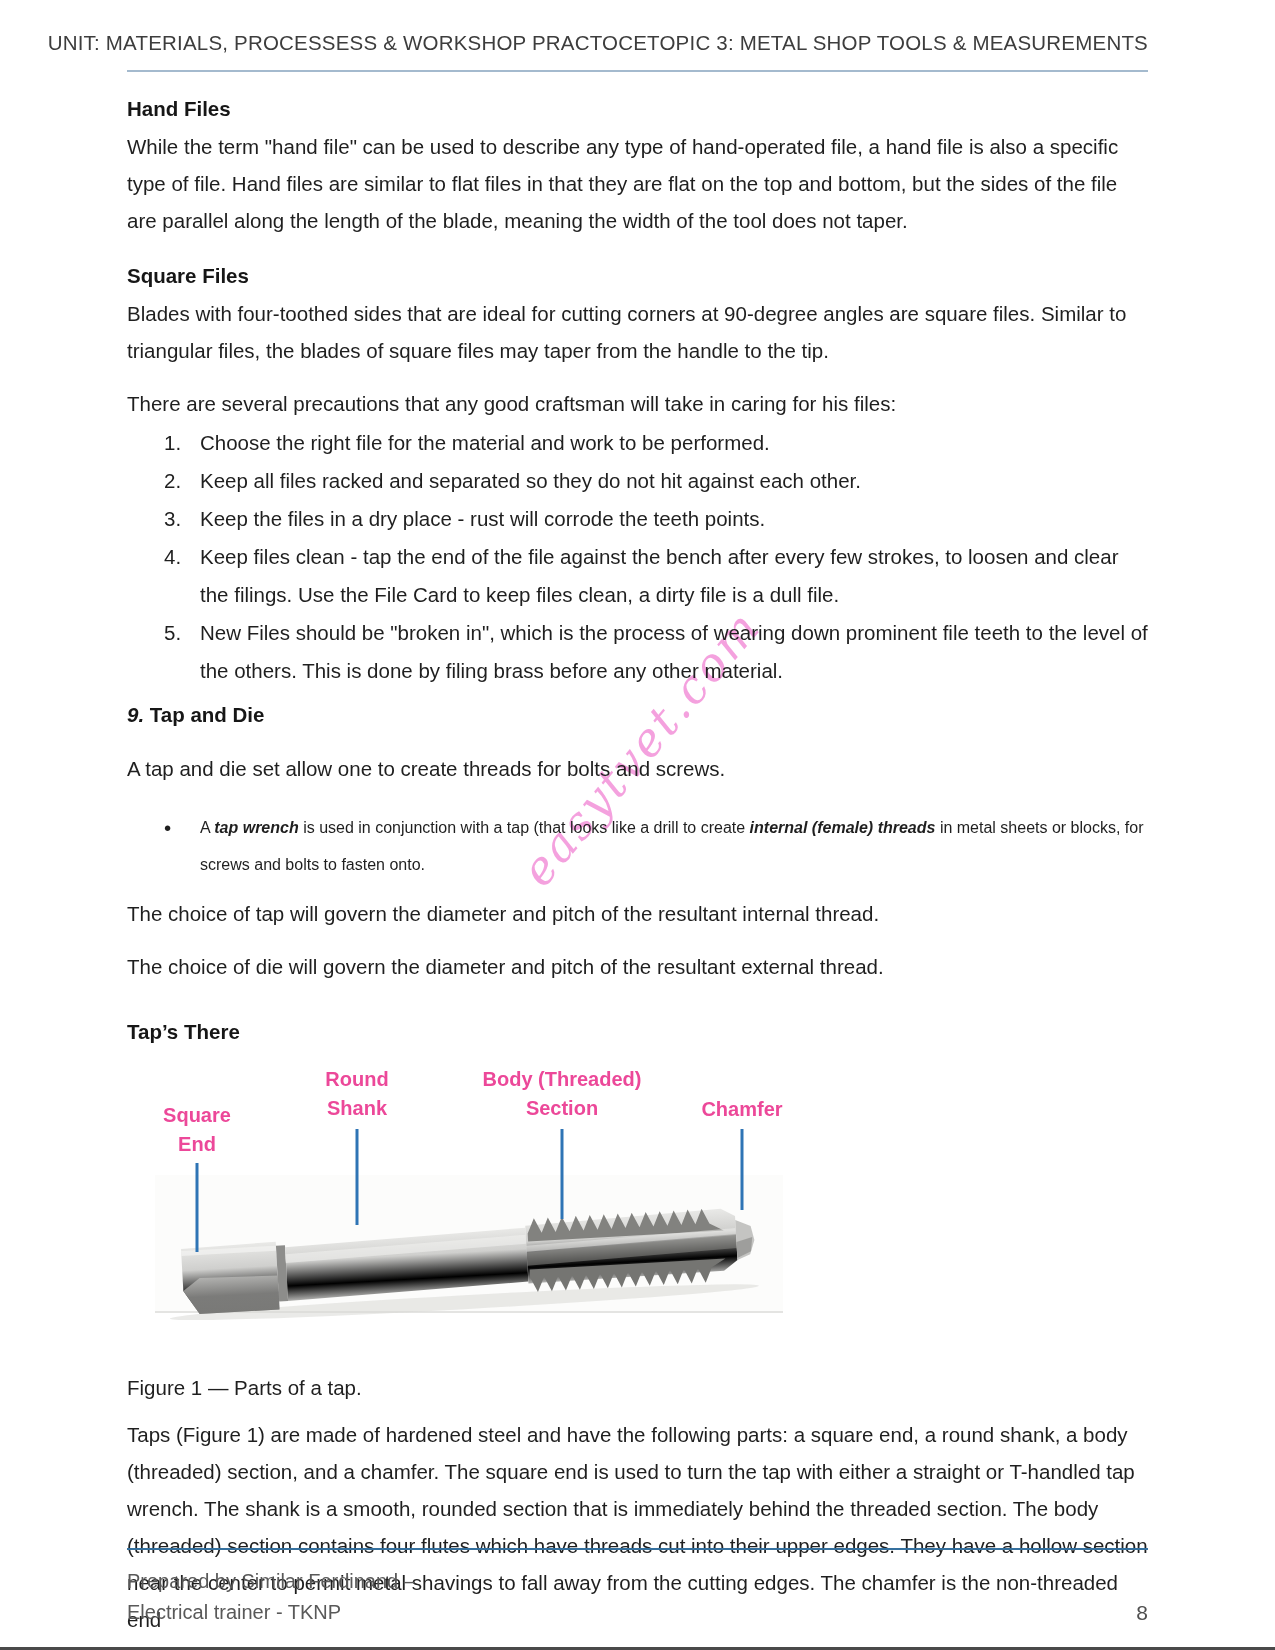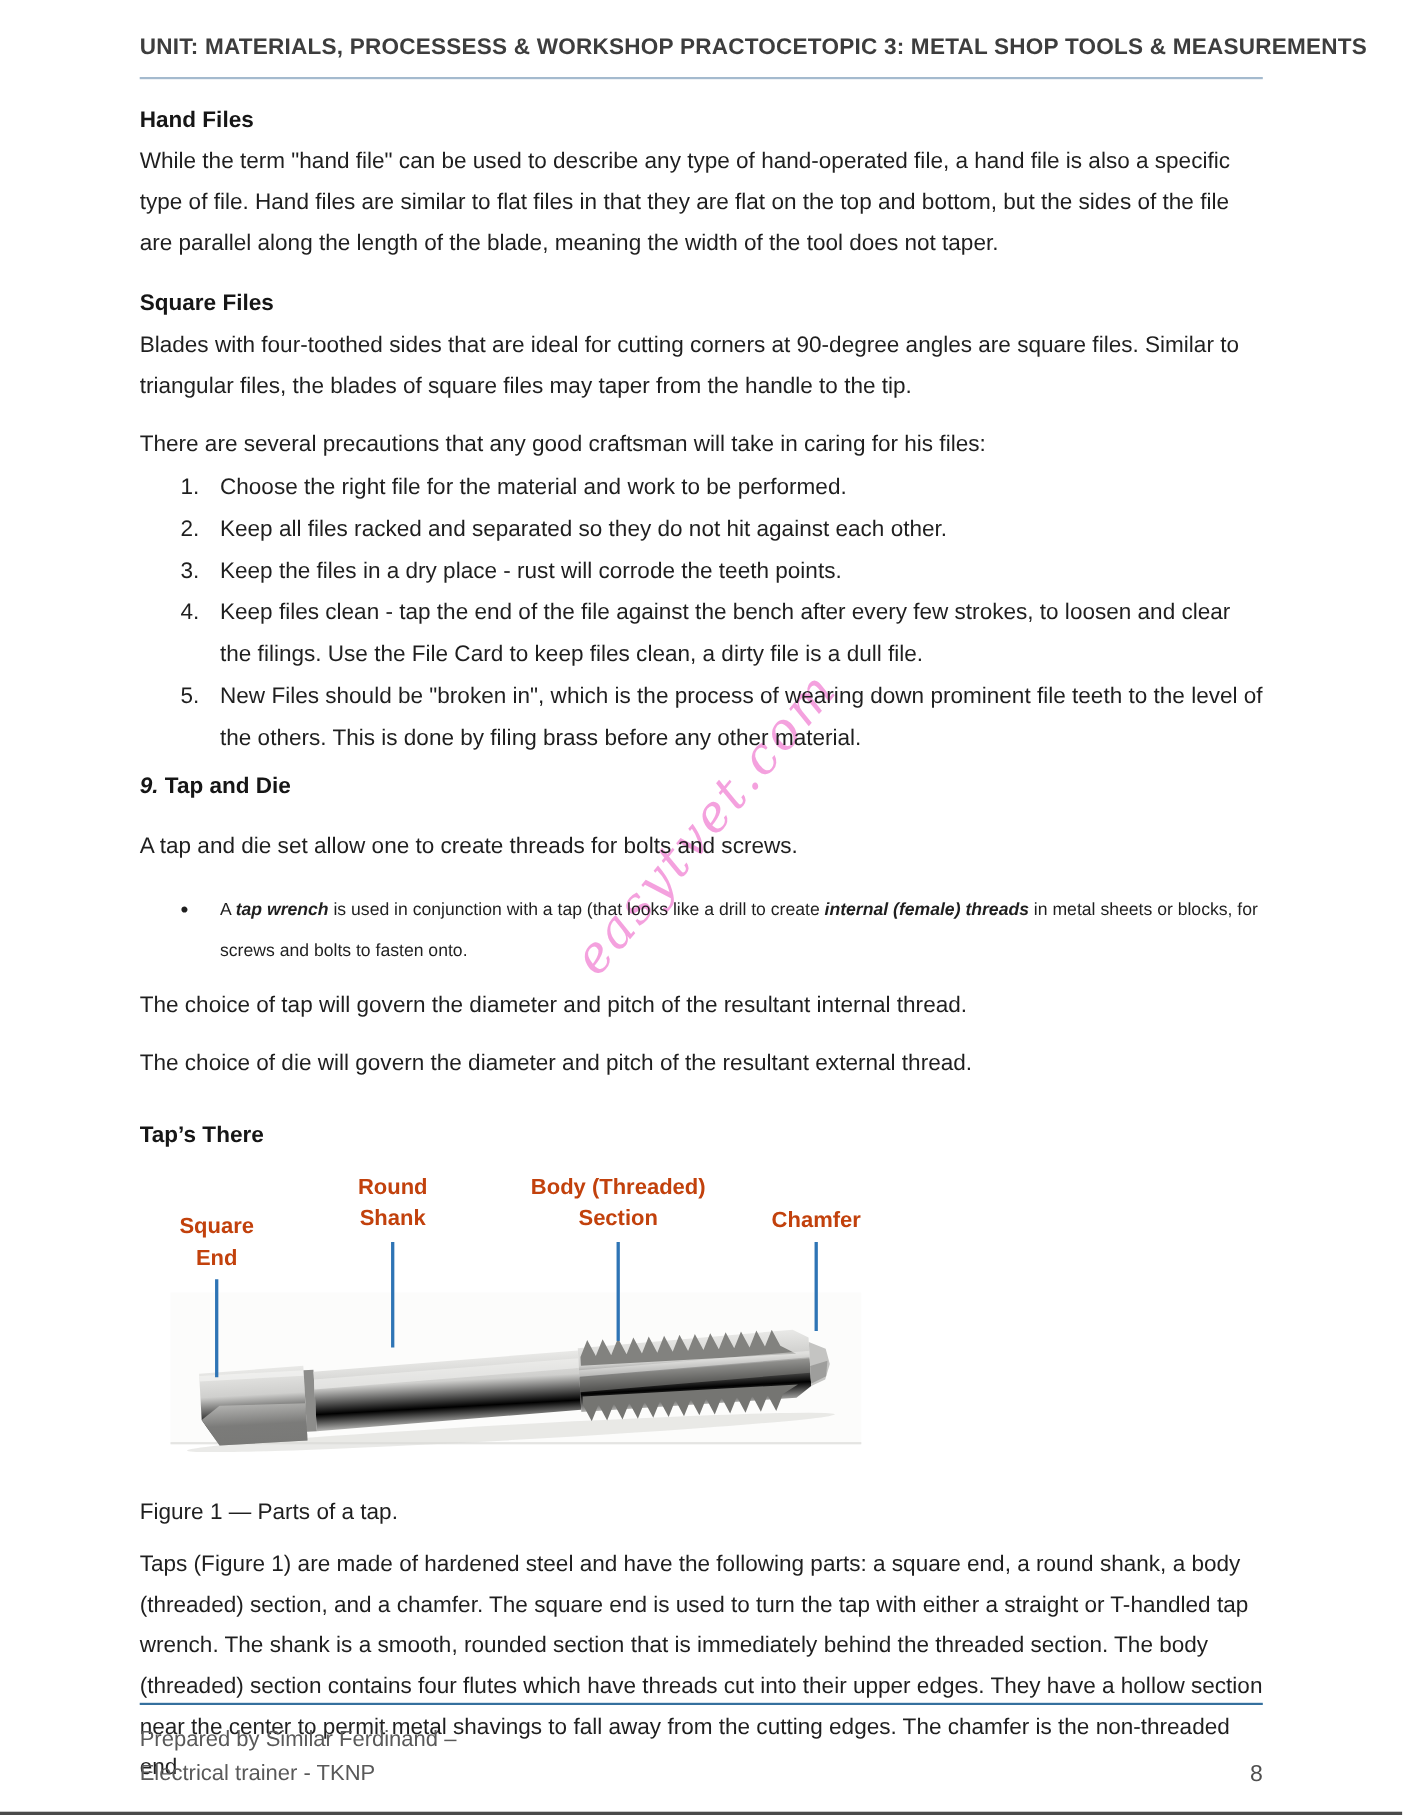--- a/index.html
+++ b/index.html
@@ -20,23 +20,23 @@
     font-family:"DejaVu Serif",serif;
     font-style:italic;
     font-size:46px;letter-spacing:3px;
     color:rgba(241,138,214,0.8);
     transform:rotate(-50deg);
     z-index:0;
     pointer-events:none;
   }
   .content{position:relative;z-index:1;padding:0 127px;}
   .hdr{
-    display:flex;justify-content:flex-start;
+    display:flex;justify-content:flex-end;
     padding-top:31px;
-    font-weight:bold;font-size:20.5px;color:#3d3d3d;letter-spacing:.2px;
+    font-weight:normal;font-size:20.5px;color:#3d3d3d;letter-spacing:.2px;
     white-space:nowrap;
   }
   .hdr-rule{height:2px;background:#a4bace;margin-top:15px;}
   h3{font-size:20.5px;line-height:26px;margin:24px 0 4px;font-weight:bold;color:#161616;}
   h3.mt-lg{margin-top:34px;}
   p{font-size:20.5px;line-height:37px;margin:6px 0 16px;}
   .olist{margin:2px 0 0 37px;}
   .oli{display:flex;font-size:20.5px;line-height:38px;}
   .oli .num{flex:none;width:36px;}
   .oli .txt{flex:1;}
@@ -44,27 +44,27 @@
   .bullet::before{content:"\2022";flex:none;width:36px;font-size:20.5px;}
   .seg-bi{font-weight:bold;font-style:italic;}
   .seg-b{font-weight:bold;}
   
   .tap-figure{
     position:relative;margin:14px 0 0 10px;width:660px;height:262px;
   }
   .tap-figure svg{position:absolute;left:0;top:0;}
   .fig-label{
     position:absolute;font-weight:bold;font-size:20px;line-height:29px;
-    color:#c2410c;text-align:center;white-space:pre-line;
+    color:#ec4899;text-align:center;white-space:pre-line;
   }
   .lbl-square-end{left:12px;top:42px;width:96px;}
   .lbl-round-shank{left:163px;top:6px;width:114px;}
   .lbl-body-section{left:326px;top:6px;width:198px;}
   .lbl-chamfer{left:552px;top:36px;width:106px;}
-  .caption{margin-top:35px;margin-bottom:10px;}
+  .caption{margin-top:48px;margin-bottom:10px;}
   .ftr-rule{position:absolute;left:127px;right:127px;top:1548px;height:2px;background:#35709e;z-index:1;}
   .ftr{
     position:absolute;left:127px;right:127px;top:1566px;z-index:1;
     display:flex;justify-content:space-between;align-items:flex-end;
     color:#595959;font-size:20px;line-height:31px;
   }
   .pagenum{font-size:21px;color:#4f4f4f;}
 </style>
 </head>
 <body>

